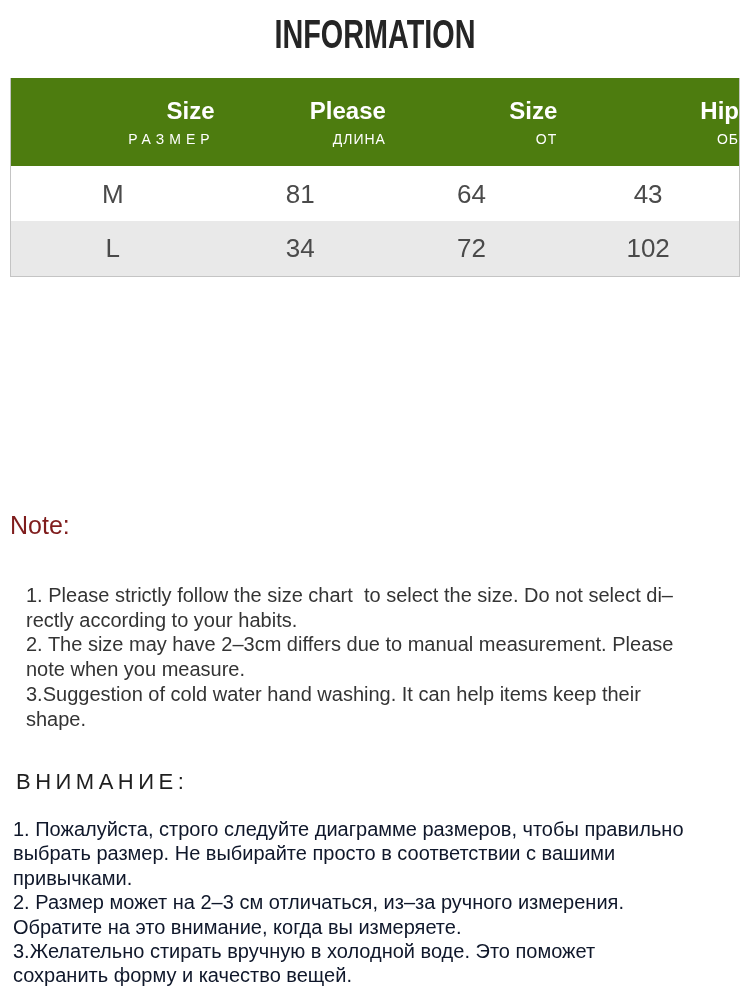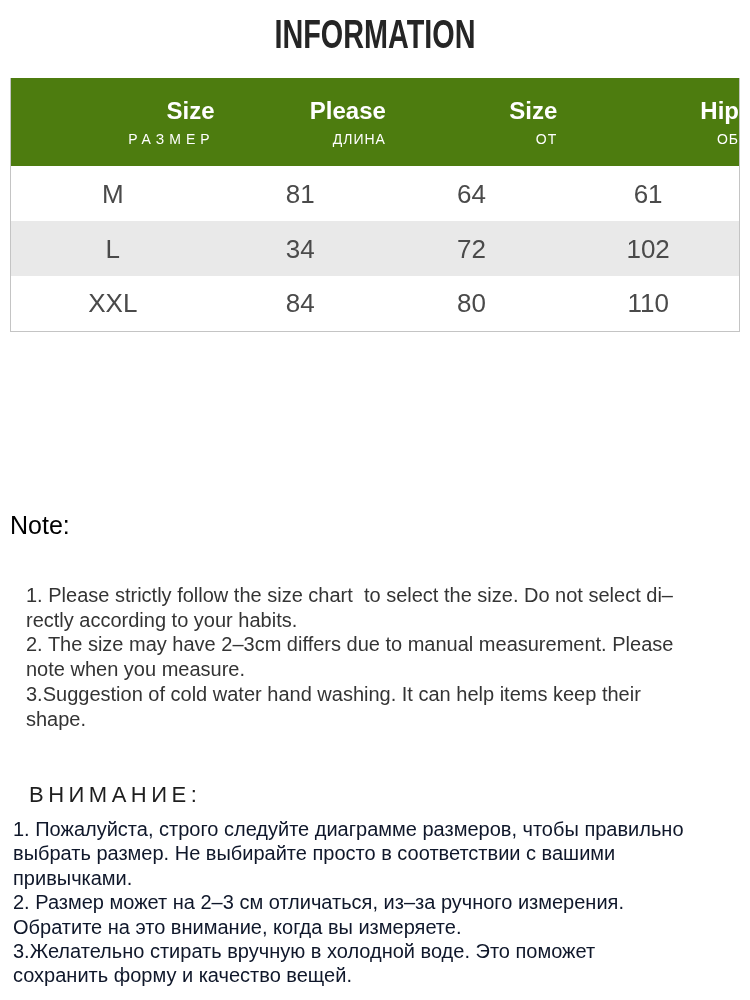--- a/index.html
+++ b/index.html
@@ -89,41 +89,41 @@
   }
 
   
   .note-heading {
     position: absolute;
     left: 10px;
     top: 513px;
     margin: 0;
     font-size: 25px;
     font-weight: 400;
-    color: #000000;
+    color: #7f1d1d;
     line-height: 1;
   }
   .note-body {
     position: absolute;
     left: 10px;
     top: 567px;
     width: 738px;
     margin: 16px;
     font-size: 20px;
     line-height: 24.7px;
     color: #343434;
     white-space: pre;
   }
 
   
   .attn-heading {
     position: absolute;
     left: 16px;
     top: 771px;
-    margin: 13px;
+    margin: 0;
     font-size: 22px;
     font-weight: 400;
     letter-spacing: 4.5px;
     color: #1e1e1e;
     line-height: 1;
   }
   .attn-body {
     position: absolute;
     left: 13px;
     top: 817px;
@@ -165,33 +165,27 @@
         <span class="en">Hip</span>
         <span class="ru">ОБ</span>
       </th>
     </tr>
   </thead>
   <tbody>
       <tr>
         <td>M</td>
         <td>81</td>
         <td>64</td>
-        <td>61</td>
+        <td>43</td>
       </tr>
       <tr>
         <td>L</td>
         <td>34</td>
         <td>72</td>
         <td>102</td>
-      </tr>
-      <tr>
-        <td>XXL</td>
-        <td>84</td>
-        <td>80</td>
-        <td>110</td>
       </tr>
     </tbody>
 </table>
 
 <h2 class="note-heading">Note:</h2>
 <p class="note-body">1. Please strictly follow the size chart  to select the size. Do not select di–
 rectly according to your habits.
 2. The size may have 2–3cm differs due to manual measurement. Please
 note when you measure.
 3.Suggestion of cold water hand washing. It can help items keep their

